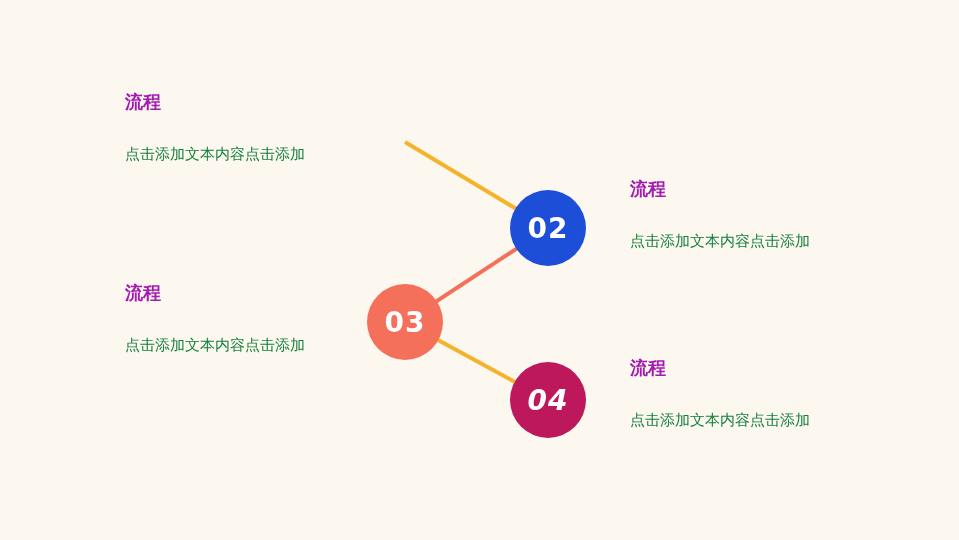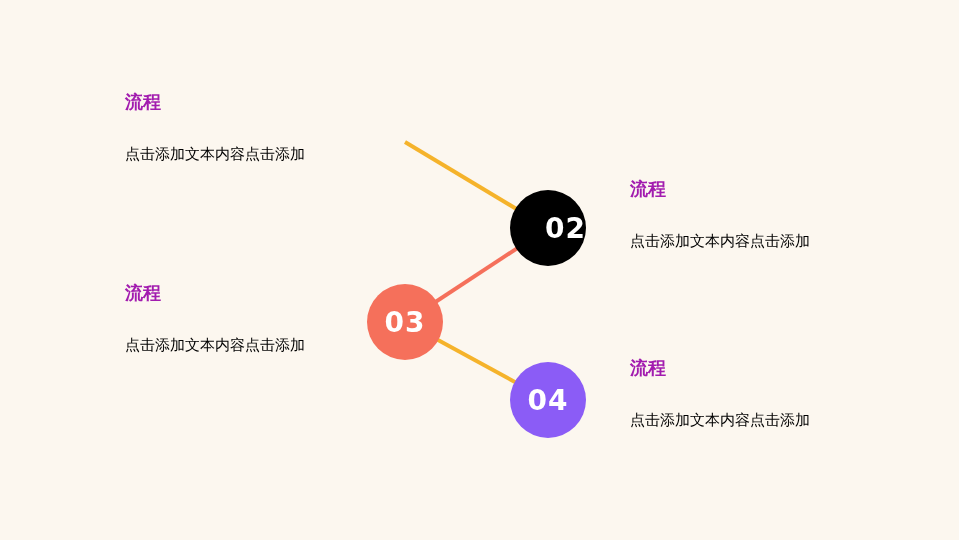--- a/index.html
+++ b/index.html
@@ -54,45 +54,45 @@
     margin: 0 0 30px 0;
     font-size: 18px;
     line-height: 24px;
     font-weight: bold;
     color: #a21caf;
   }
   .textblock p {
     margin: 0;
     font-size: 15px;
     line-height: 20px;
-    color: #000000;
+    color: #15803d;
   }
   .tb1 { left: 125px; top: 90px; }
   .tb2 { left: 630px; top: 177px; }
   .tb3 { left: 125px; top: 281px; }
   .tb4 { left: 630px; top: 356px; }
 </style>
 </head>
 <body style="background: rgb(252, 247, 239);">
 
 <div class="slide">
 
   <svg class="connectors" width="959" height="540" viewBox="0 0 959 540">
     <line x1="405" y1="142" x2="548" y2="228" stroke-width="4" stroke="#F5B32B"></line>
     <line x1="548" y1="228" x2="405" y2="322" stroke-width="4" stroke="#F5705B"></line>
     <line x1="405" y1="322" x2="548" y2="400" stroke-width="4" stroke="#F5B32B"></line>
   </svg>
 
-  <div class="circle c2" style="background: #000000; justify-content: flex-end;">
+  <div class="circle c2" style="background: #1d4ed8;">
     <span class="num">02</span>
   </div>
   <div class="circle c3" style="background: rgb(245, 112, 91); text-align: center;">
     <span class="num">03</span>
   </div>
-  <div class="circle c4" style="background: #8b5cf6;">
+  <div class="circle c4" style="background: #be185d; font-style: italic;">
     <span class="num">04</span>
   </div>
 
   <div class="textblock tb1">
     <h3>流程</h3>
     <p>点击添加文本内容点击添加</p>
   </div>
 
   <div class="textblock tb2">
     <h3>流程</h3>

